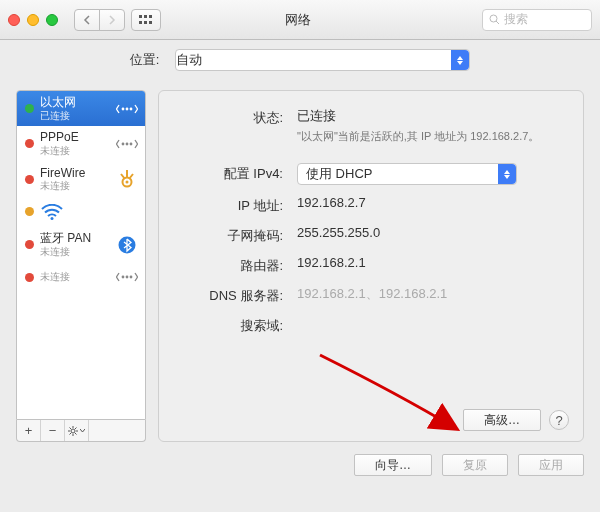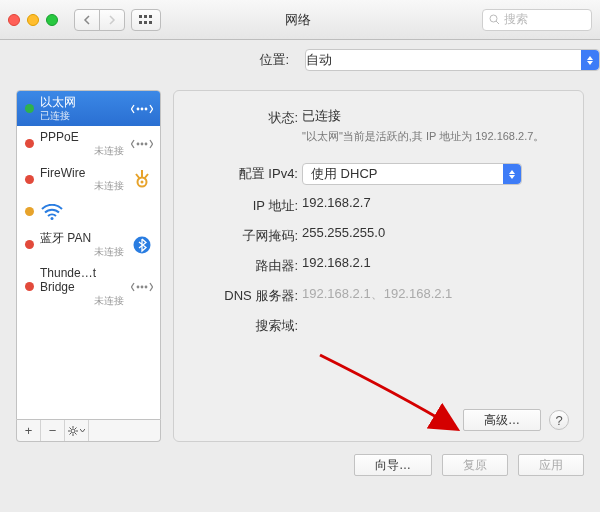--- a/index.html
+++ b/index.html
@@ -65,21 +65,21 @@
     color: #bbb;
     font-size: 12px;
   }
   .search-wrap svg { flex: none; margin-right: 4px; }
   .search-wrap span { font-size: 12px; }
 
   .loc-bar {
     height: 40px;
     display: flex;
     align-items: center;
-    justify-content: flex-end;
+    justify-content: center;
     gap: 16px;
     background: #ececec;
   }
   .loc-label { font-size: 13px; color: #333; }
   .select-wide {
     position: relative;
     width: 295px; height: 22px;
     background: #fff;
     border: 1px solid #c8c8c8;
     border-radius: 4px;
@@ -99,21 +99,21 @@
   .select-cap .up { border-bottom: 4px solid #fff; }
   .select-cap .dn { border-top: 4px solid #fff; }
 
   .body {
     display: flex;
     padding: 10px 16px 12px 16px;
     gap: 12px;
   }
 
   .sidebar {
-    width: 145px;
+    width: 130px;
     display: flex; flex-direction: column;
   }
   .svc-list {
     background: #fff;
     border: 1px solid #c2c2c2;
     border-radius: 4px 4px 0 0;
     height: 330px;
     overflow: hidden;
   }
   .svc-item {
@@ -125,21 +125,21 @@
     background: linear-gradient(#3b88e6, #2a6fd2);
     color: #fff;
   }
   .status-dot { width: 9px; height: 9px; border-radius: 50%; flex: none; }
   .st-green { background: #2fb24c; }
   .st-red { background: #e24a3b; }
   .st-orange { background: #e7a32b; }
   .svc-text { flex: 1; display: flex; flex-direction: column; line-height: 1.15; }
   .svc-name { font-size: 12px; }
   .svc-sub { font-size: 10px; opacity: 0.85; }
-  .svc-item:not(.selected) .svc-sub { color: #888; text-align: right; }
+  .svc-item:not(.selected) .svc-sub { color: #888; }
   .svc-icon {
     width: 24px; height: 20px;
     display: flex; align-items: center; justify-content: center;
     font-size: 10px; color: #888;
   }
   .svc-item.selected .svc-icon { color: #fff; }
   .svc-toolbar {
     height: 22px;
     border: 1px solid #c2c2c2;
     border-top: none;
@@ -160,21 +160,21 @@
     border: 1px solid #cfcfcf;
     border-radius: 6px;
     padding: 16px 14px 12px 14px;
     display: flex; flex-direction: column;
     position: relative;
   }
   .row {
     display: flex;
     align-items: flex-start;
     margin-bottom: 10px;
-    gap: 4px;
+    gap: 14px;
   }
   .row .lbl {
     width: 110px;
     text-align: right;
     font-size: 13px;
     color: #333;
     padding-top: 2px;
   }
   .row .val {
     flex: 1;
@@ -352,21 +352,20 @@
           <div class="svc-icon">
             <svg width="18" height="18" viewBox="0 0 18 18">
               <circle cx="9" cy="9" r="8.5" fill="#2a7de1"></circle>
               <path d="M9 3 L9 15 L13 11.5 L6 6 M9 3 L13 6.5 L6 12" fill="none" stroke="#fff" stroke-width="1.3"></path>
             </svg>
           </div>
         </div>
         <div class="svc-item">
           <div class="status-dot st-red"></div>
           <div class="svc-text">
-            <div class="svc-name">Thunde…t Bridge</div>
             <div class="svc-sub">未连接</div>
           </div>
           <div class="svc-icon">
             <svg width="22" height="14" viewBox="0 0 22 14">
               <circle cx="11" cy="7" r="1.4" fill="#888"></circle>
               <circle cx="7" cy="7" r="1.4" fill="#888"></circle>
               <circle cx="15" cy="7" r="1.4" fill="#888"></circle>
               <path d="M3 3 L0.5 7 L3 11" fill="none" stroke="#888" stroke-width="1.3"></path>
               <path d="M19 3 L21.5 7 L19 11" fill="none" stroke="#888" stroke-width="1.3"></path>
             </svg>

